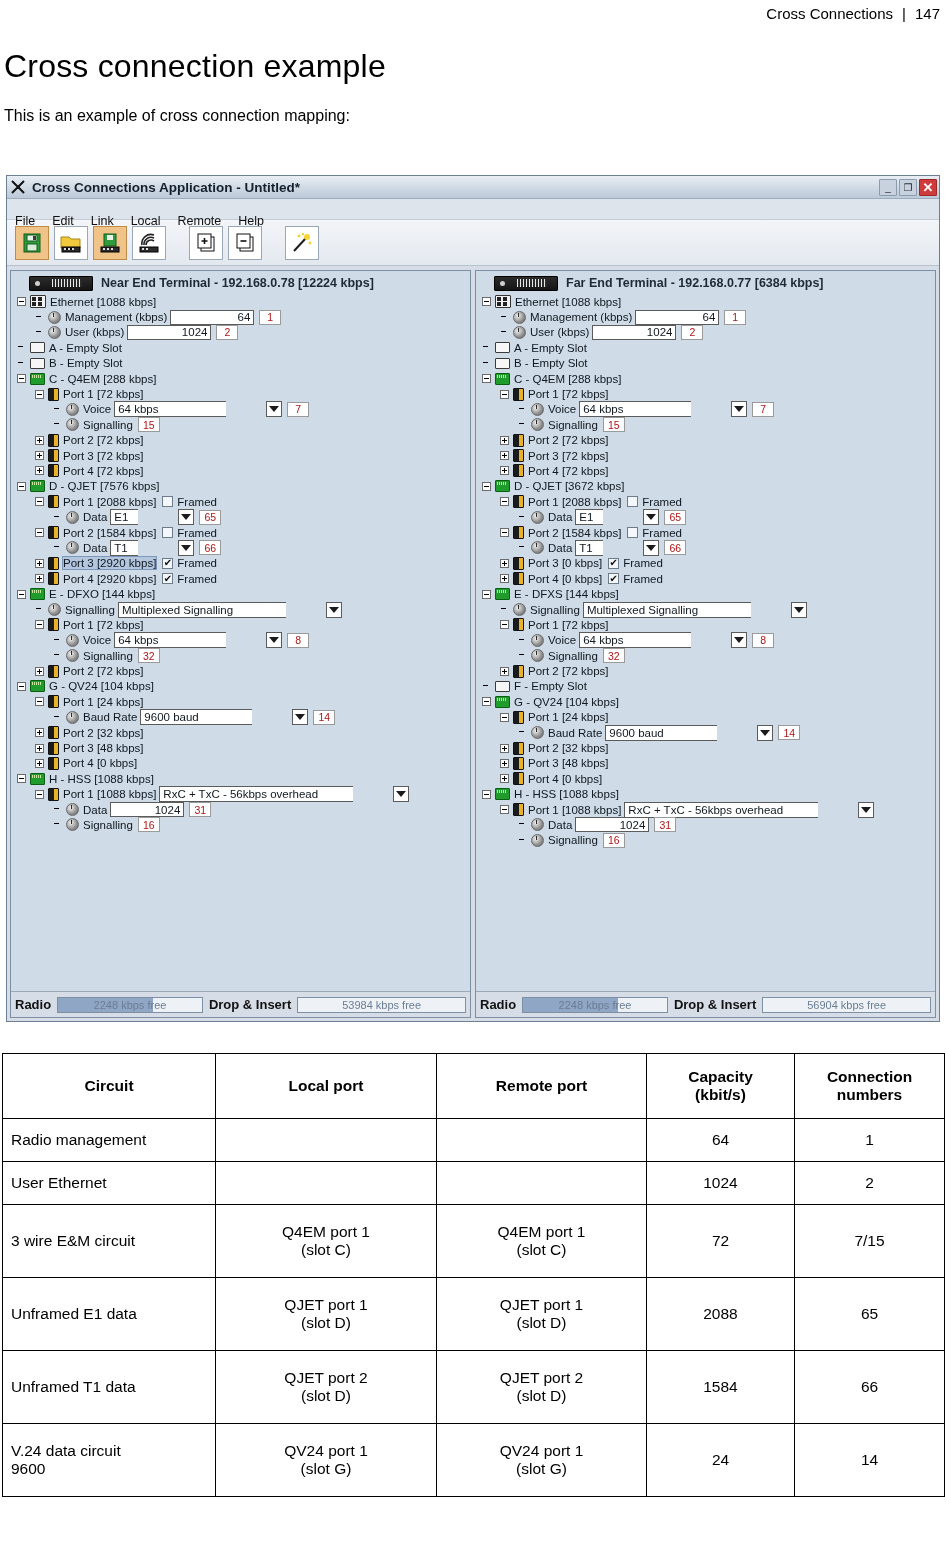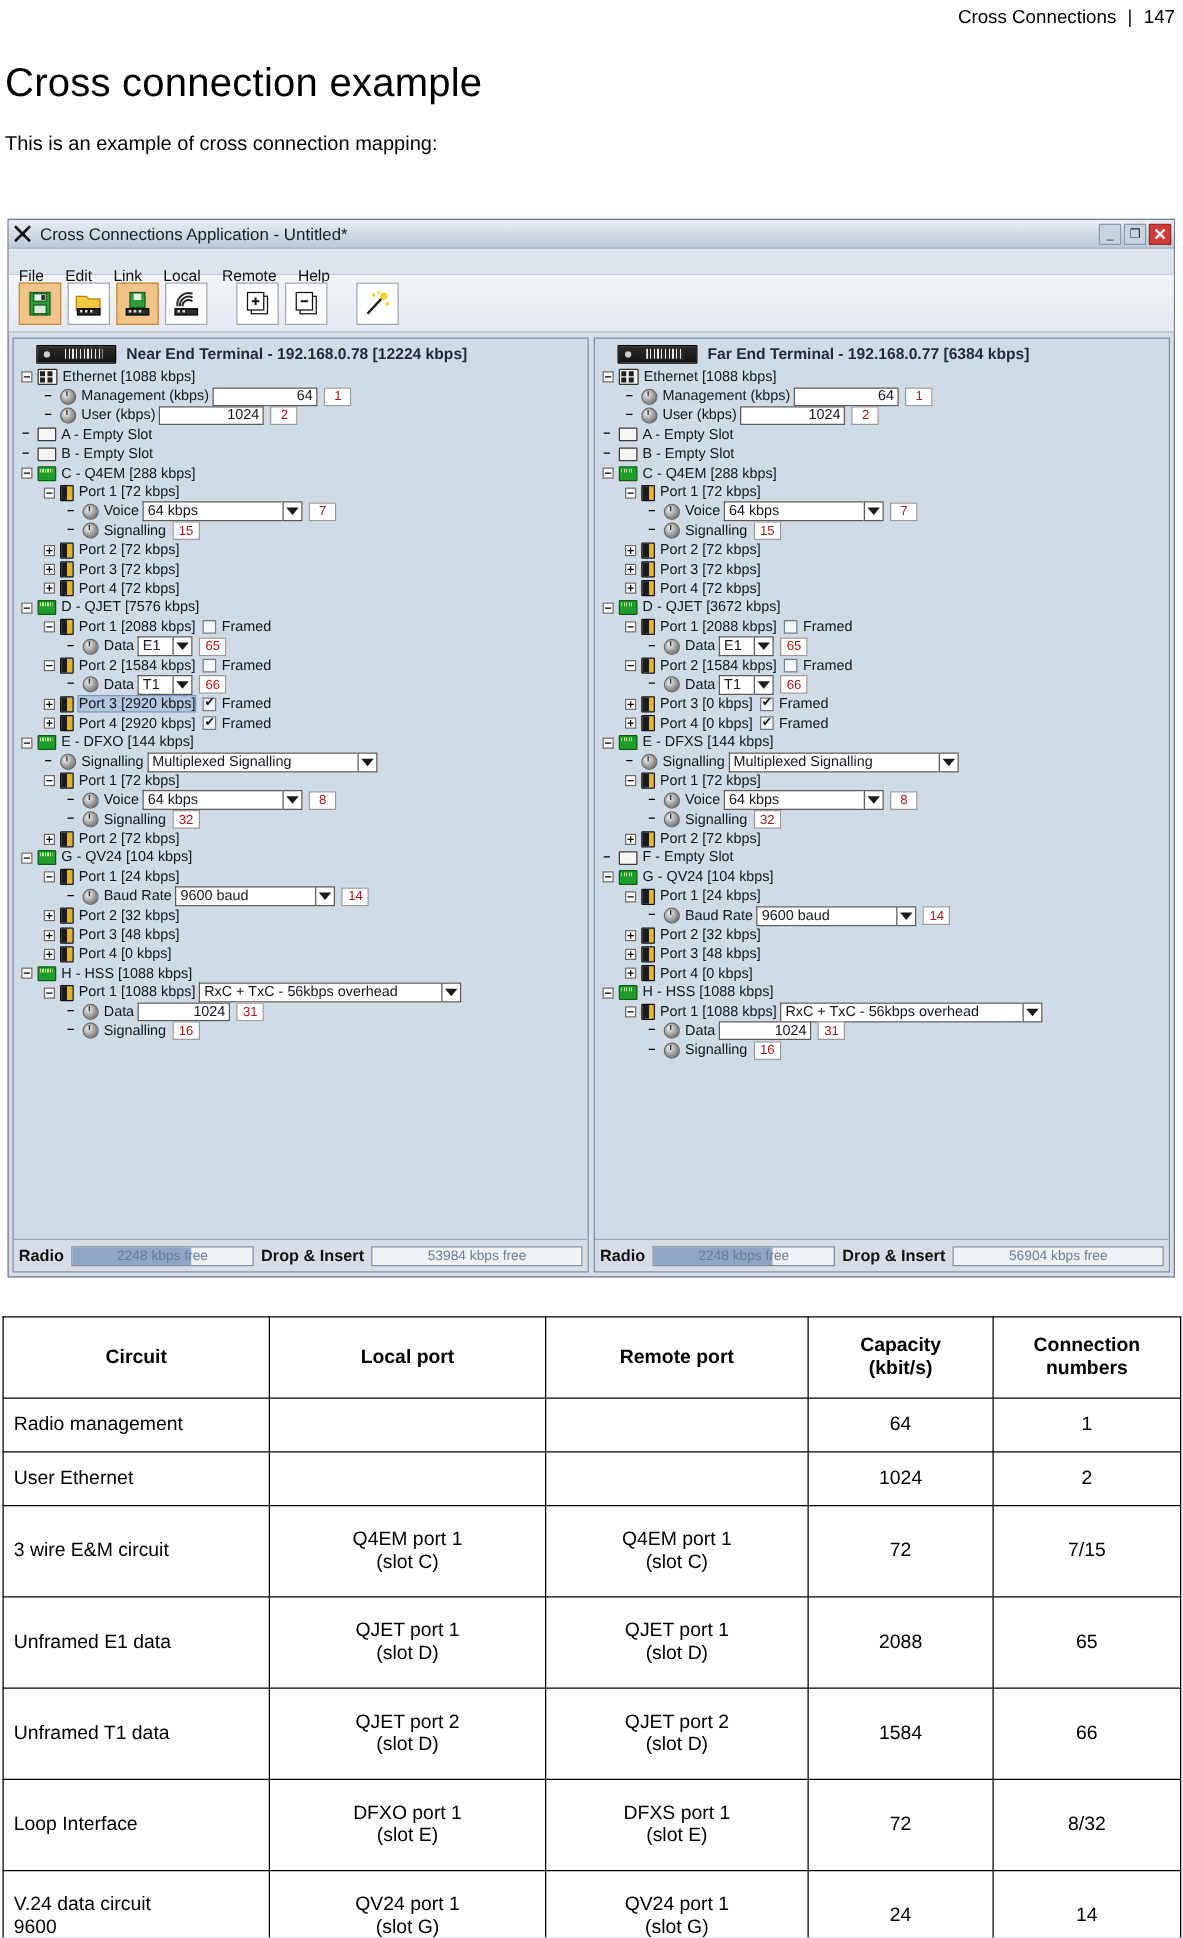--- a/index.html
+++ b/index.html
@@ -26,21 +26,21 @@
   .app-window{
     position:absolute;left:6px;top:175px;width:934px;height:847px;
     border:1px solid #6d7f94;background:#d6dde6;box-sizing:border-box;
   }
   .titlebar{
     height:23px;background:linear-gradient(180deg,#e9eef4 0%, #cfd9e4 55%, #bcc9d8 100%);
     border-bottom:1px solid #9bacbf;
     display:flex;align-items:center;padding:0 2px 0 4px;box-sizing:border-box;
   }
   .tb-icon{width:16px;height:15px;position:relative;margin-right:5px;flex:none;}
-  .tb-title{font-size:13.5px;font-weight:normal;color:#14202e;white-space:nowrap;}
+  .tb-title{font-size:13.5px;font-weight:bold;color:#14202e;white-space:nowrap;}
   .tb-buttons{margin-left:auto;display:flex;gap:2px;align-items:center;}
   .tb-btn{
     width:18px;height:17px;border:1px solid #8b9bad;background:#c8d2de;
     display:flex;align-items:center;justify-content:center;font-size:10px;
     color:#26303c;box-sizing:border-box;border-radius:1px;
   }
   .tb-btn.close{background:#cf3b3b;border-color:#9e2626;color:#fff;font-size:13px;font-weight:bold;}
   .menubar{
     height:21px;background:#dde4ec;border-bottom:1px solid #c2ccd8;
     display:flex;align-items:center;padding-left:8px;gap:17px;box-sizing:border-box;
@@ -114,21 +114,21 @@
     border:1px solid #111;border-radius:1px;}
   .ico-knob{width:11px;height:11px;border-radius:50%;background:radial-gradient(circle at 35% 35%,#f2f2f2,#8e8e8e 60%,#5d5d5d);
     border:1px solid #6a6a6a;position:relative;}
   .ico-knob:after{content:"";position:absolute;left:4px;top:1px;width:1px;height:4px;background:#2a2a2a;}
   
   .txtbox{
     height:15px;border:1px solid #5b5b5b;background:#fff;font-size:11.5px;
     display:flex;align-items:center;padding:0 3px;box-sizing:border-box;
     margin-left:3px;justify-content:flex-end;
   }
-  .combo{display:flex;align-items:center;margin-left:3px;}
+  .combo{display:flex;align-items:center;margin-left:3px;gap:40px;}
   .combo .field{
     height:16px;border:1px solid #5b5b5b;border-right:none;background:#fff;
     font-size:11.5px;display:flex;align-items:center;padding:0 3px;box-sizing:border-box;
   }
   .combo .arrow{
     width:16px;height:16px;border:1px solid #5b5b5b;background:#fff;box-sizing:border-box;
     display:flex;align-items:center;justify-content:center;
   }
   .combo .arrow:after{content:"";border-left:5px solid transparent;border-right:5px solid transparent;
     border-top:6px solid #1b1b1b;}
@@ -986,39 +986,20 @@
         </td>
         <td class="c4">
           <span class="sub">1584</span>
         </td>
         <td class="c5">
           <span class="sub">66</span>
         </td>
       </tr>
       <tr class="tall">
         <td class="c1">
-          <span class="sub">Loop Interface</span>
-        </td>
-        <td class="c2">
-          <span class="sub">DFXO port 1</span>
-          <span class="sub">(slot E)</span>
-        </td>
-        <td class="c3">
-          <span class="sub">DFXS port 1</span>
-          <span class="sub">(slot E)</span>
-        </td>
-        <td class="c4">
-          <span class="sub">72</span>
-        </td>
-        <td class="c5">
-          <span class="sub">8/32</span>
-        </td>
-      </tr>
-      <tr class="tall">
-        <td class="c1">
           <span class="sub">V.24 data circuit</span>
           <span class="sub">9600</span>
         </td>
         <td class="c2">
           <span class="sub">QV24 port 1</span>
           <span class="sub">(slot G)</span>
         </td>
         <td class="c3">
           <span class="sub">QV24 port 1</span>
           <span class="sub">(slot G)</span>

